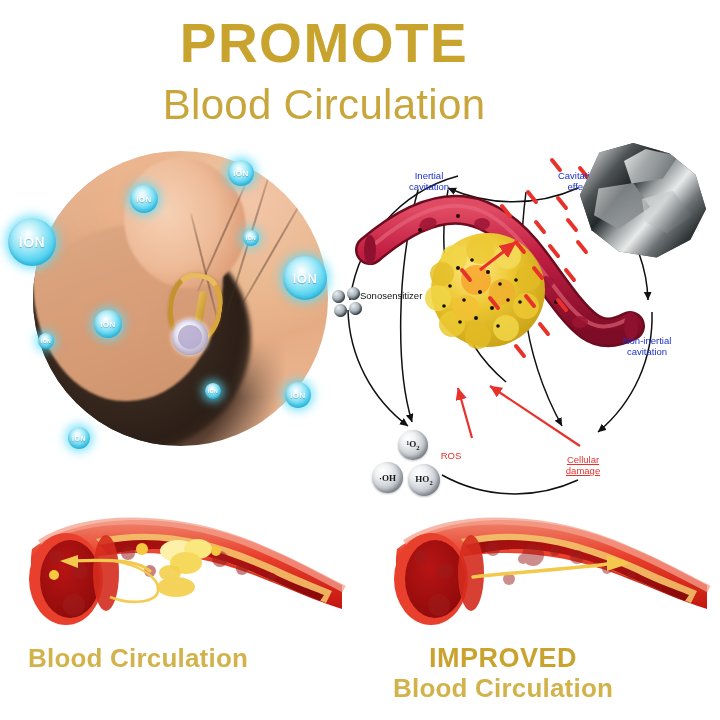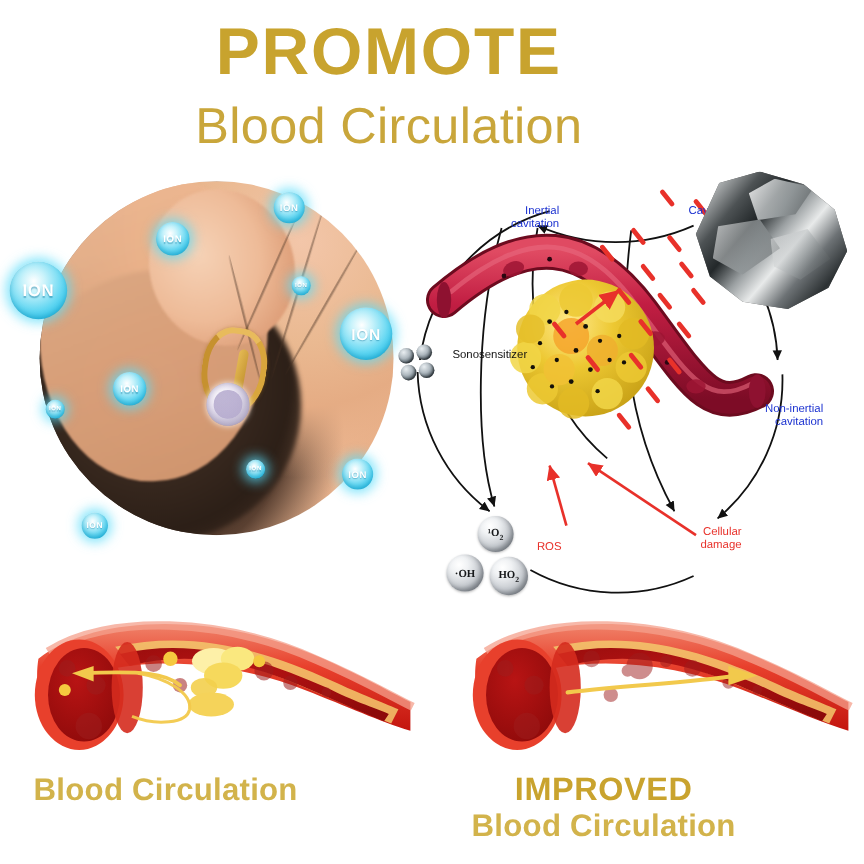--- a/index.html
+++ b/index.html
@@ -91,24 +91,24 @@
     background:radial-gradient(circle at 42% 34%, #ffffff 0%, #caf3fb 22%, #63d7f2 58%, #2bc2ea 82%, #16aadb 100%);
     box-shadow:0 0 10px 3px rgba(90,220,250,.75), inset 0 -2px 4px rgba(0,120,160,.35);
     text-shadow:0 1px 1px rgba(0,110,150,.45);
     letter-spacing:.5px;
     user-select:none;
   }
 
   
   #sci{position:absolute;left:330px;top:150px;width:360px;height:360px;}
   #sci svg{position:absolute;left:0;top:0;}
-  .sci-label{position:absolute;font-size:9.5px;line-height:11px;text-align:right;white-space:pre-line;}
+  .sci-label{position:absolute;font-size:9.5px;line-height:11px;text-align:center;white-space:pre-line;}
   .lbl-blue{color:#1b31d0;}
   .lbl-red{color:#e8312a;}
-  .lbl-black{color:#111;margin-left:17px;}
+  .lbl-black{color:#111;}
 
   
   #stone{
     position:absolute;left:576px;top:143px;width:130px;height:118px;
     background:
       linear-gradient(130deg,#f2f2f2 0%, #b9bcbd 12%, #4d5254 26%, #23282a 38%, #9ba0a2 50%, #e8eaea 60%, #6d7275 72%, #2c3133 84%, #8a8f91 100%),
       #555;
     clip-path:polygon(18% 8%, 44% 0%, 72% 9%, 92% 27%, 100% 56%, 88% 82%, 62% 97%, 33% 92%, 12% 74%, 3% 44%);
     box-shadow:0 2px 6px rgba(0,0,0,.3);
   }
@@ -289,21 +289,21 @@
     </svg>
 
     <div class="sci-label lbl-blue" style="left:62px;top:20px;width:74px;">Inertial
 cavitation</div>
     <div class="sci-label lbl-blue" style="left:212px;top:20px;width:74px;">Cavitation
 effect</div>
     <div class="sci-label lbl-blue" style="left:278px;top:185px;width:78px;">Non-inertial
 cavitation</div>
     <div class="sci-label lbl-black" style="left:30px;top:140px;width:86px;text-align:left;">Sonosensitizer</div>
     <div class="sci-label lbl-red" style="left:104px;top:300px;width:34px;">ROS</div>
-    <div class="sci-label lbl-red" style="left:218px;top:288px;width:70px;">Cellular
+    <div class="sci-label lbl-red" style="left:218px;top:304px;width:70px;text-decoration:underline;">Cellular
 damage</div>
 
     <div class="sono-dot" style="left:2px;top:140px;"></div>
     <div class="sono-dot" style="left:17px;top:137px;"></div>
     <div class="sono-dot" style="left:4px;top:154px;"></div>
     <div class="sono-dot" style="left:19px;top:152px;"></div>
 
     <div class="mol" style="left:68px;top:280px;width:30px;height:30px;">
         <span>¹O<sub>2</sub></span>
       </div>

